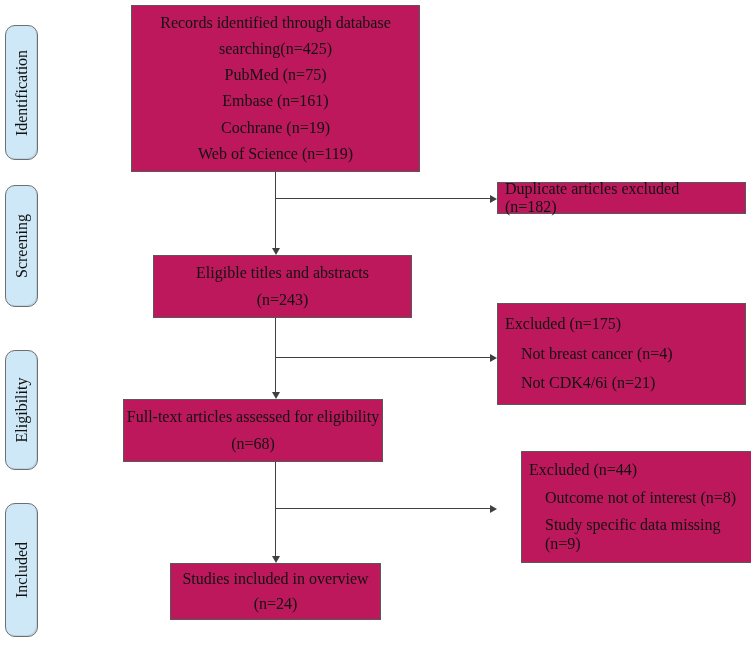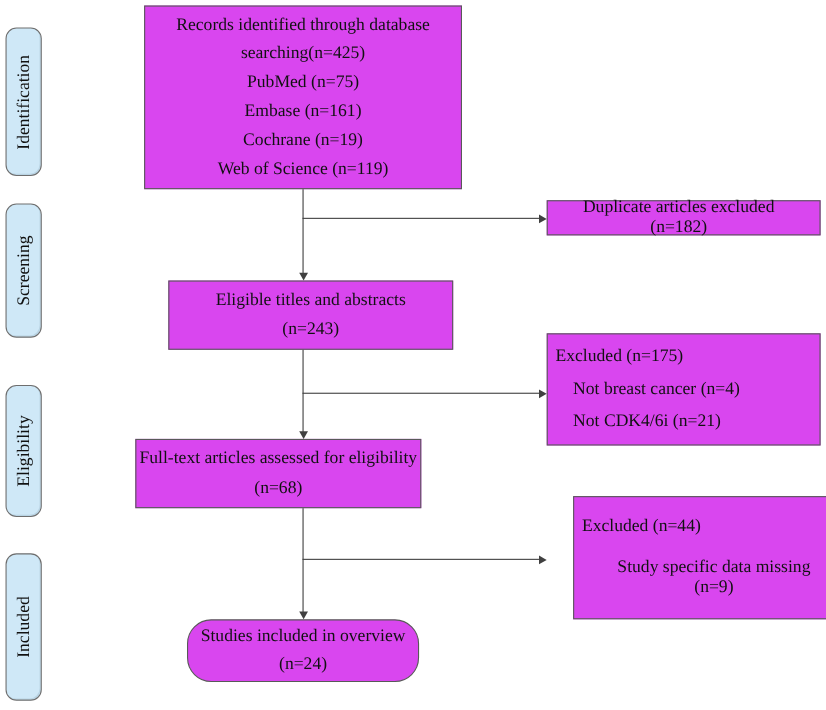--- a/index.html
+++ b/index.html
@@ -33,35 +33,35 @@
   }
   #stage-identification { top: 25px;  height: 135px; }
   #stage-screening      { top: 185px; height: 122px; }
   #stage-eligibility    { top: 350px; height: 120px; }
   #stage-included       { top: 503px; height: 134px; }
 
   
   .fbox {
     position: absolute;
     border: 1px solid #595959;
-    background: #d946ef;
+    background: #be185d;
     display: flex;
     flex-direction: column;
     justify-content: space-evenly;
     font-size: 16px;
     line-height: 1.15;
   }
   .fbox.center { align-items: center; text-align: center; }
-  .fbox.left   { align-items: flex-start; text-align: center; padding-left: 7px; padding-right: 16px; }
+  .fbox.left   { align-items: flex-start; text-align: left; padding-left: 7px; padding-right: 16px; }
   .fbox.left .sub { padding-left: 16px; }
 
   #box-records  { left: 131px; top: 5px;   width: 289px; height: 167px; }
   #box-eligible { left: 153px; top: 255px; width: 259px; height: 63px;  }
   #box-fulltext { left: 123px; top: 399px; width: 260px; height: 63px;  }
-  #box-studies  { left: 170px; top: 563px; width: 211px; height: 57px; border-radius: 22px;  }
+  #box-studies  { left: 170px; top: 563px; width: 211px; height: 57px;  }
 
   #box-duplicate { left: 497px; top: 182px; width: 249px; height: 32px; justify-content: center; }
   #box-excluded1 { left: 497px; top: 303px; width: 249px; height: 102px; }
   #box-excluded2 { left: 521px; top: 451px; width: 249px; height: 112px; }
 
   
   .line { position: absolute; background: #404040; }
   #v1 { left: 275px; top: 172px; width: 1px; height: 77px; }
   #v2 { left: 275px; top: 318px; width: 1px; height: 75px; }
   #v3 { left: 275px; top: 462px; width: 1px; height: 95px; }
@@ -133,20 +133,21 @@
     <div class="sub">Not CDK4/6i (n=21)</div>
   </div>
 
   <div class="fbox center" id="box-fulltext">
     <div>Full-text articles assessed for eligibility</div>
     <div>(n=68)</div>
   </div>
 
   <div class="fbox left" id="box-excluded2">
     <div>Excluded (n=44)</div>
+    <div class="sub">Outcome not of interest (n=8)</div>
     <div class="sub">Study specific data missing (n=9)</div>
   </div>
 
   <div class="fbox center" id="box-studies">
     <div>Studies included in overview</div>
     <div>(n=24)</div>
   </div>
 
   <div class="line" id="v1"></div>
   <div class="arrow-down" id="a-v1"></div>

